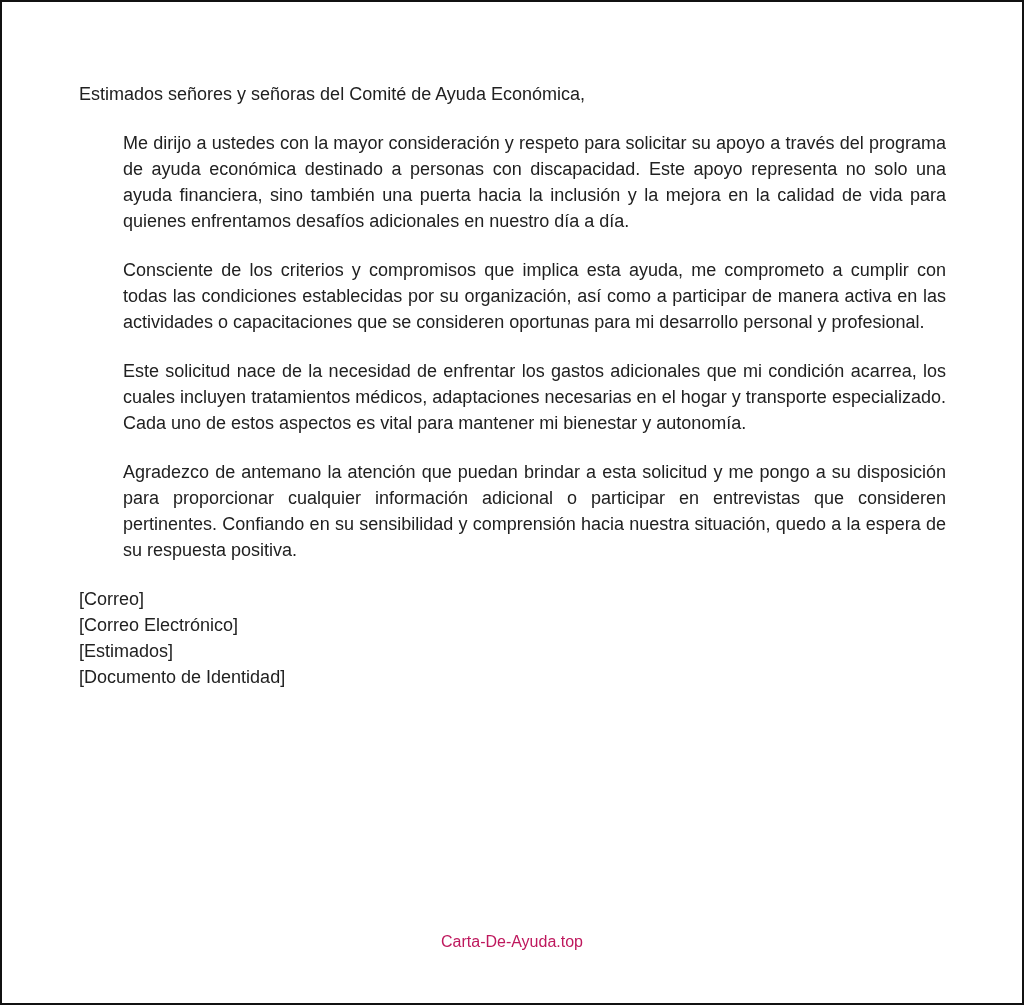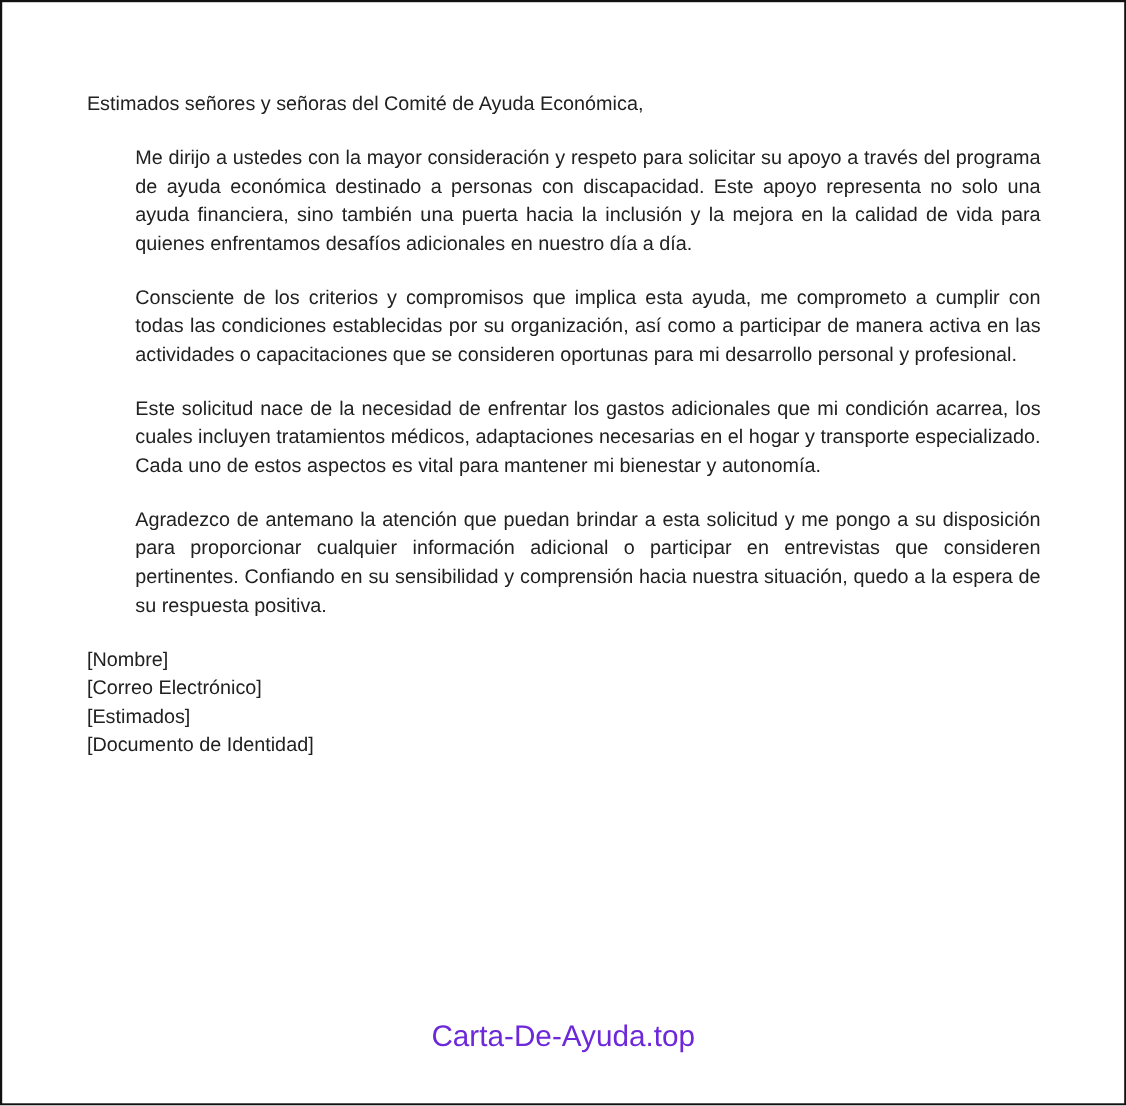--- a/index.html
+++ b/index.html
@@ -40,44 +40,44 @@
   }
   .closing {
     margin-bottom: 23px;
   }
   .footer {
     position: absolute;
     top: 926px;
     left: 0;
     width: 100%;
     text-align: center;
-    font-size: 27px;
+    font-size: 16px;
     line-height: 28px;
-    color: #6d28d9;
+    color: #be185d;
   }
 </style>
 </head>
 <body>
 
 <div class="page">
   <div class="letter-body">
 
     <p>Estimados señores y señoras del Comité de Ayuda Económica,</p>
 
     <p class="justified">Me dirijo a ustedes con la mayor consideración y respeto para solicitar su apoyo a través del programa de ayuda económica destinado a personas con discapacidad. Este apoyo representa no solo una ayuda financiera, sino también una puerta hacia la inclusión y la mejora en la calidad de vida para quienes enfrentamos desafíos adicionales en nuestro día a día.</p>
 
     <p class="justified">Consciente de los criterios y compromisos que implica esta ayuda, me comprometo a cumplir con todas las condiciones establecidas por su organización, así como a participar de manera activa en las actividades o capacitaciones que se consideren oportunas para mi desarrollo personal y profesional.</p>
 
     <p class="justified">Este solicitud nace de la necesidad de enfrentar los gastos adicionales que mi condición acarrea, los cuales incluyen tratamientos médicos, adaptaciones necesarias en el hogar y transporte especializado. Cada uno de estos aspectos es vital para mantener mi bienestar y autonomía.</p>
 
     <p class="justified">Agradezco de antemano la atención que puedan brindar a esta solicitud y me pongo a su disposición para proporcionar cualquier información adicional o participar en entrevistas que consideren pertinentes. Confiando en su sensibilidad y comprensión hacia nuestra situación, quedo a la espera de su respuesta positiva.</p>
 
 
     <div class="signature-block">
-      <p>[Nombre]</p>
+      <p>[Correo]</p>
       <p>[Correo Electrónico]</p>
       <p>[Estimados]</p>
       <p>[Documento de Identidad]</p>
     </div>
   </div>
 
   <div class="footer">Carta-De-Ayuda.top</div>
 </div>
 
 </body></html>

